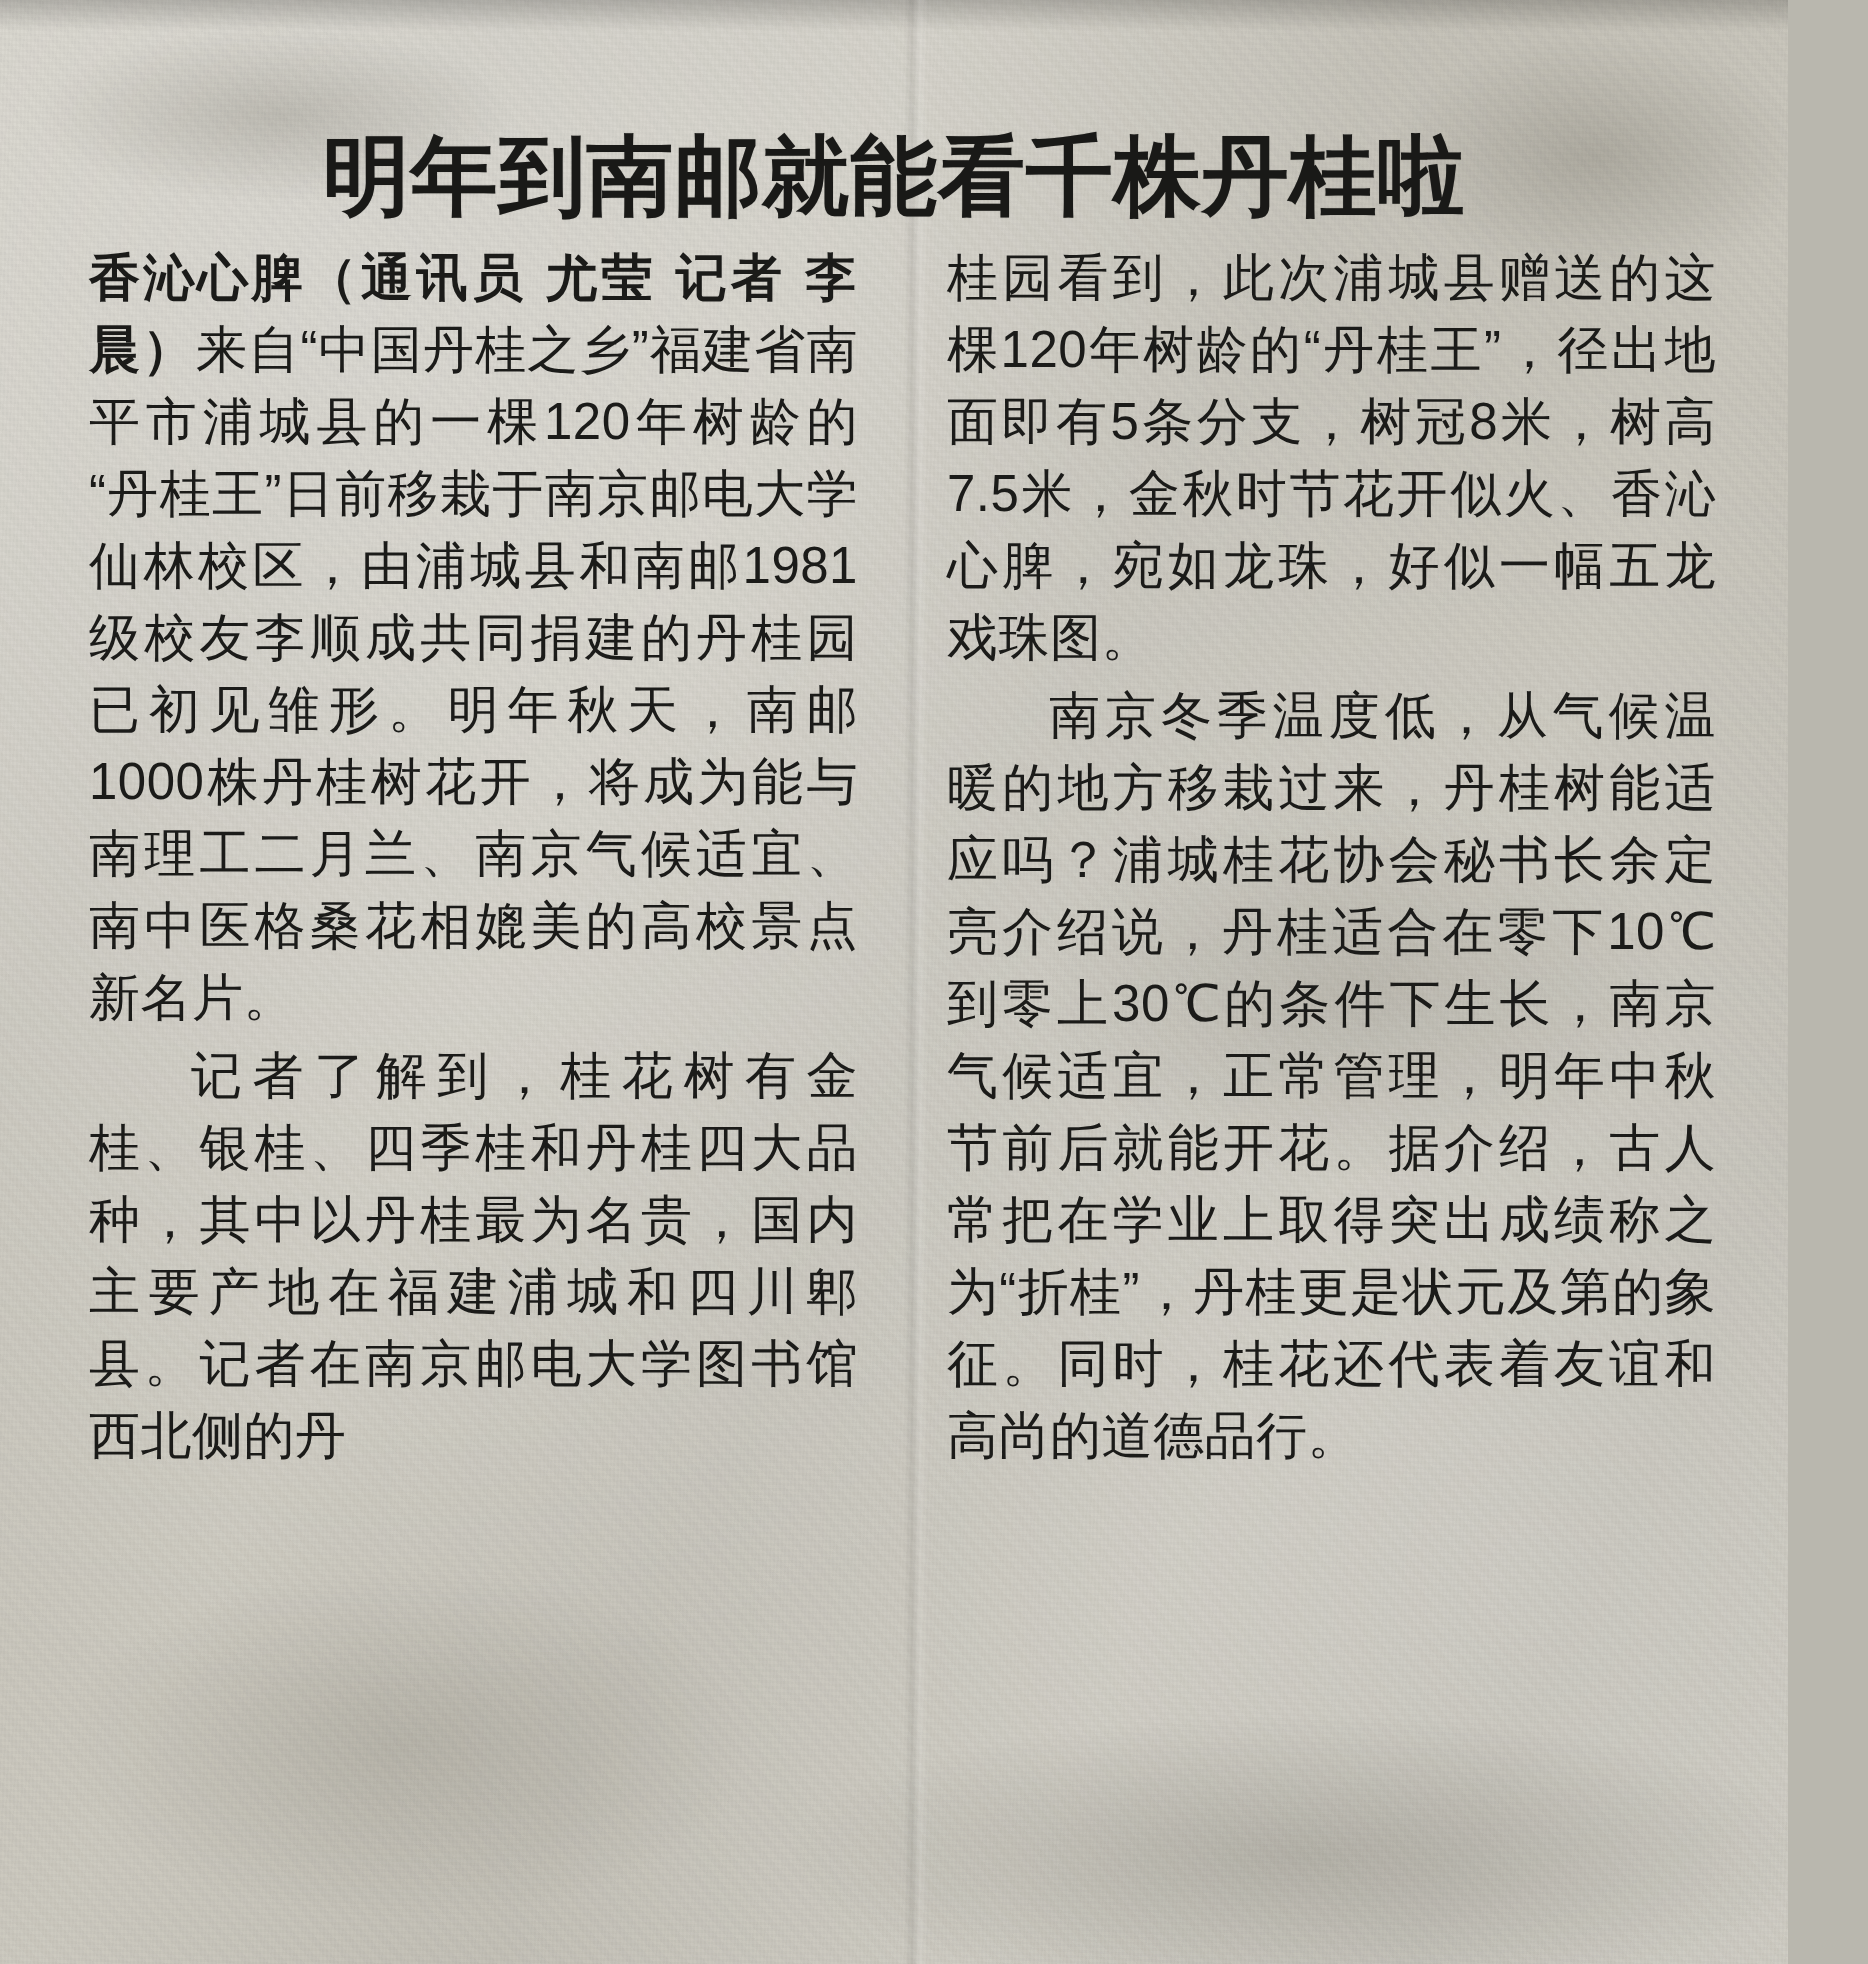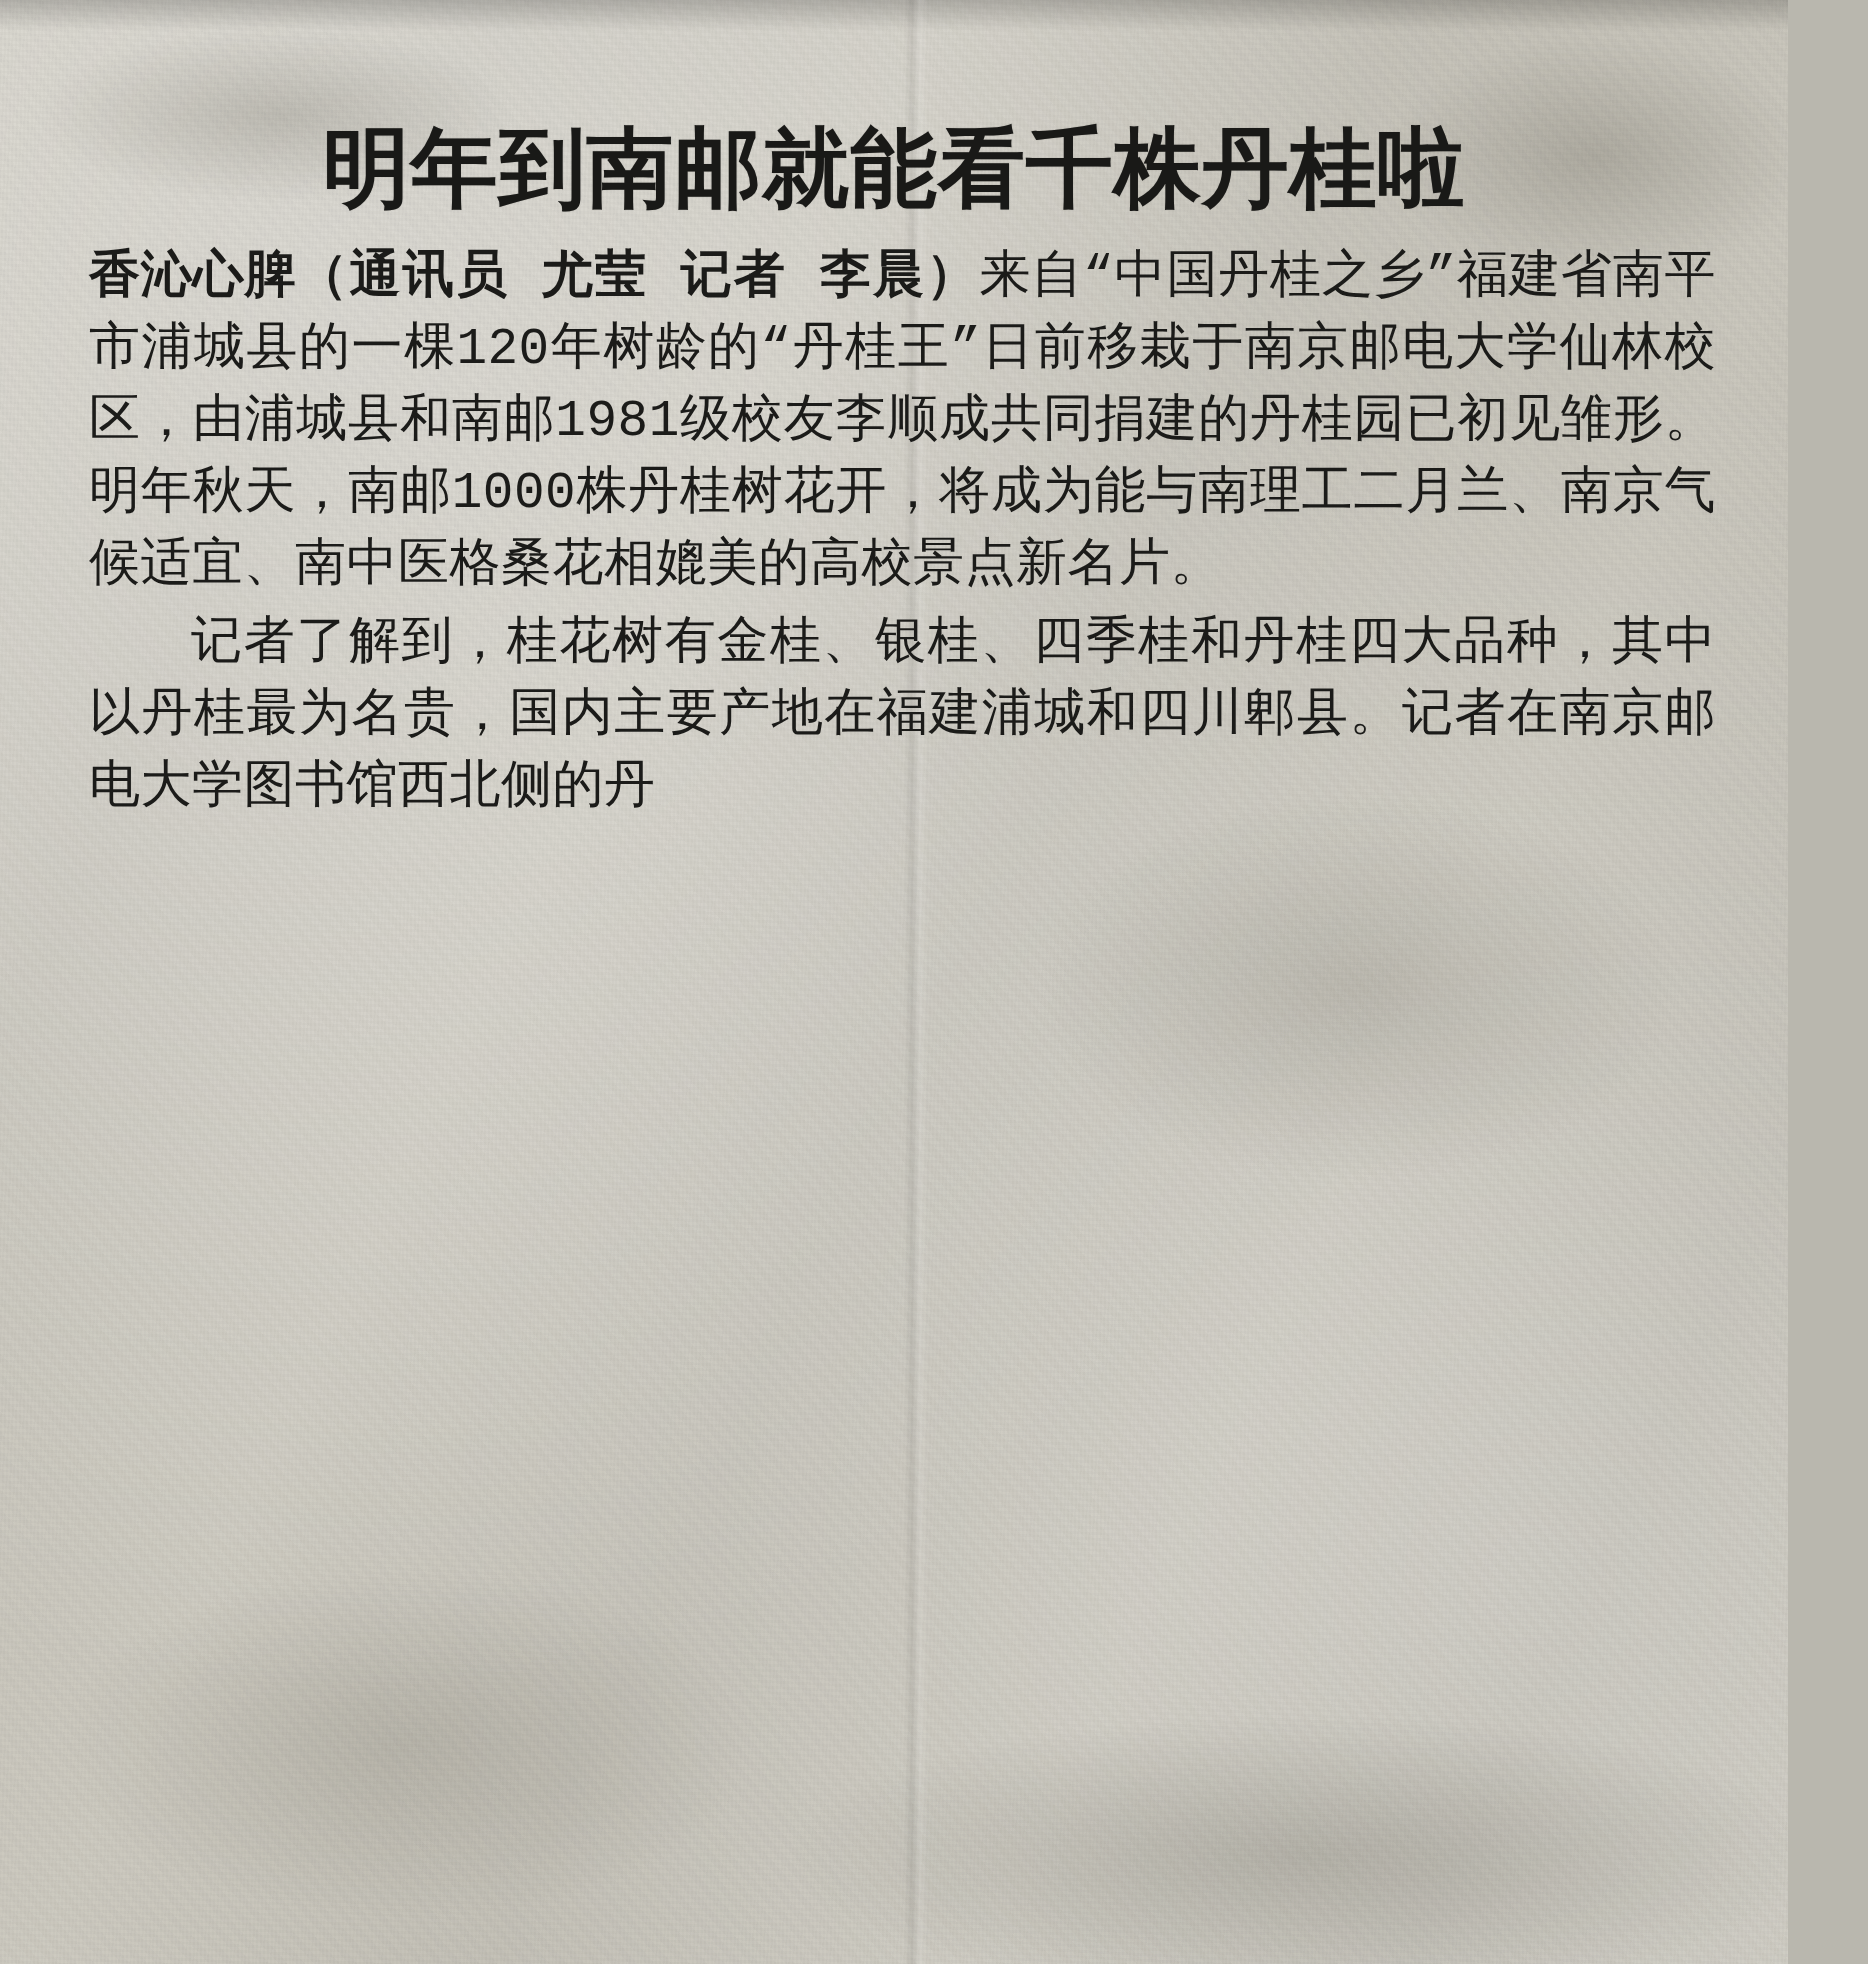--- a/index.html
+++ b/index.html
@@ -10,21 +10,21 @@
   }
   .page {
     position: relative;
     width: 1788px;
     height: 1965px;
     overflow: hidden;
     background:
       radial-gradient(ellipse at 20% 15%, rgba(255,255,255,0.35), rgba(255,255,255,0) 60%),
       radial-gradient(ellipse at 85% 80%, rgba(255,255,255,0.22), rgba(255,255,255,0) 55%),
       linear-gradient(115deg, #cfccc2 0%, #c6c3b9 18%, #cdcac0 35%, #c3c0b6 52%, #cac7bd 70%, #c0bdb3 86%, #c8c5bb 100%);
-    font-family: Liberation Mono, monospace;
+    font-family: Liberation Sans, sans-serif;
     color: #1d1d1b;
   }
   
   .grain {
     position: absolute;
     inset: 0;
     pointer-events: none;
     opacity: 0.5;
     background-image:
       repeating-linear-gradient(92deg, rgba(255,255,255,0.10) 0 1.8px, rgba(0,0,0,0.035) 1.8px 3.7px),
@@ -117,16 +117,20 @@
 
   <div class="columns">
 
     <div class="col">
       <p class="body">
         <span class="lead">香沁心脾</span><span class="byline">（通讯员 尤莹 记者 李晨）</span><span>来自“中国丹桂之乡”福建省南平市浦城县的一棵120年树龄的“丹桂王”日前移栽于南京邮电大学仙林校区，由浦城县和南邮1981级校友李顺成共同捐建的丹桂园已初见雏形。明年秋天，南邮1000株丹桂树花开，将成为能与南理工二月兰、南京气候适宜、南中医格桑花相媲美的高校景点新名片。</span>
       </p>
       <p class="body indent">记者了解到，桂花树有金桂、银桂、四季桂和丹桂四大品种，其中以丹桂最为名贵，国内主要产地在福建浦城和四川郫县。记者在南京邮电大学图书馆西北侧的丹</p>
     </div>
 
+    <div class="col">
+      <p class="body">桂园看到，此次浦城县赠送的这棵120年树龄的“丹桂王”，径出地面即有5条分支，树冠8米，树高7.5米，金秋时节花开似火、香沁心脾，宛如龙珠，好似一幅五龙戏珠图。</p>
+      <p class="body indent">南京冬季温度低，从气候温暖的地方移栽过来，丹桂树能适应吗？浦城桂花协会秘书长余定亮介绍说，丹桂适合在零下10℃到零上30℃的条件下生长，南京气候适宜，正常管理，明年中秋节前后就能开花。据介绍，古人常把在学业上取得突出成绩称之为“折桂”，丹桂更是状元及第的象征。同时，桂花还代表着友谊和高尚的道德品行。</p>
+    </div>
 
   </div>
 </div>
 
 
 </body></html>

